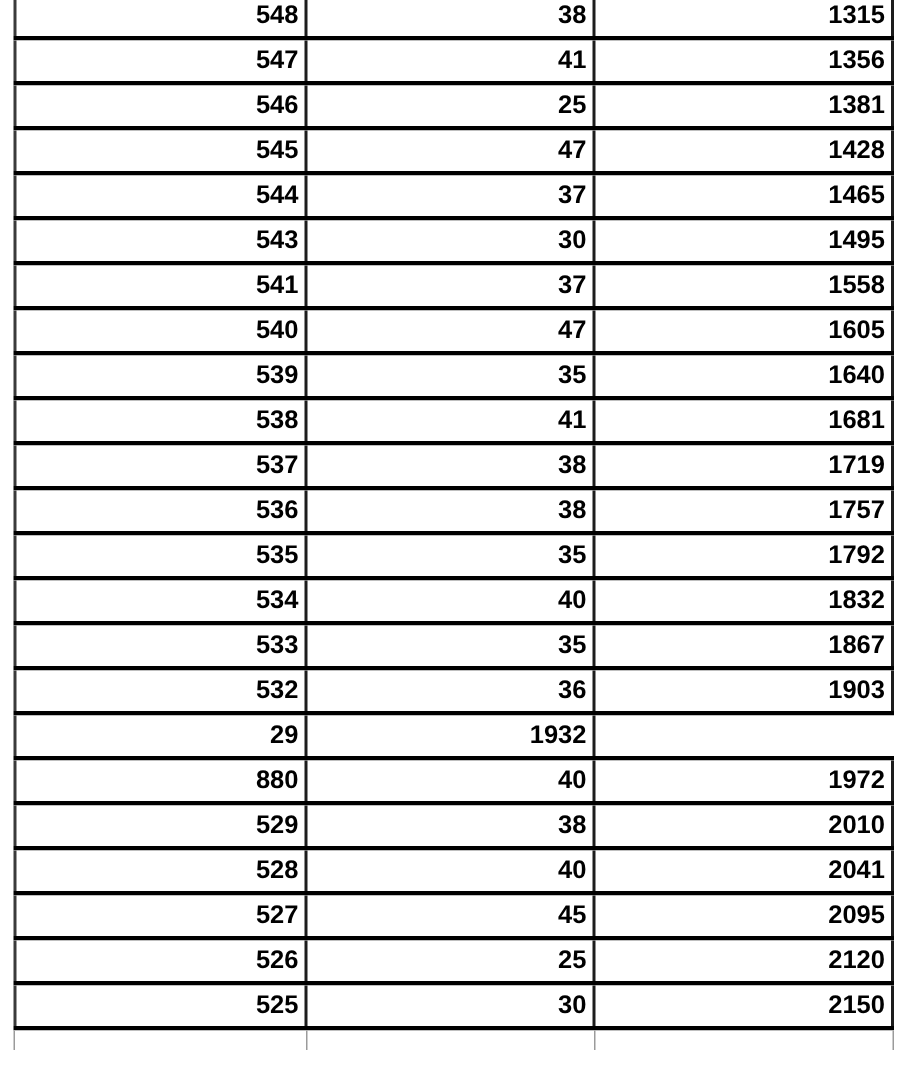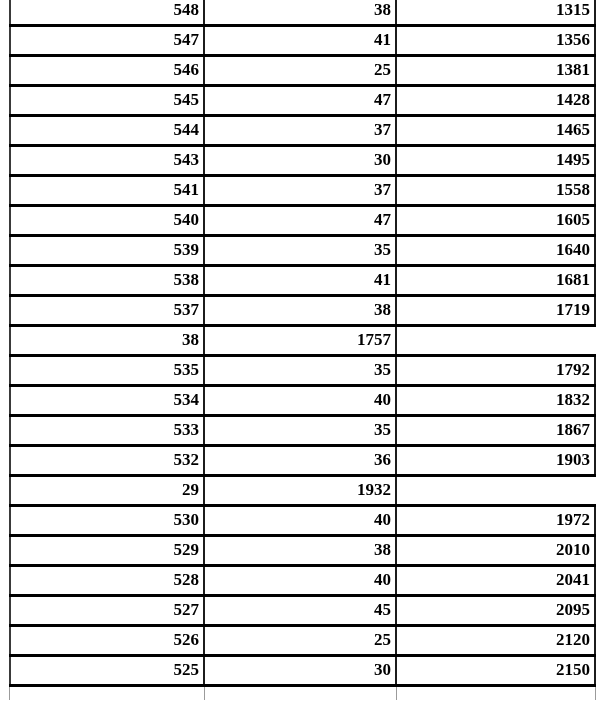--- a/index.html
+++ b/index.html
@@ -6,21 +6,21 @@
     margin: 0;
     padding: 0;
     background: #ffffff;
   }
   .canvas {
     position: relative;
     width: 600px;
     height: 727px;
     background: #ffffff;
     overflow: hidden;
-    font-family: Liberation Serif, serif;
+    font-family: Liberation Sans, sans-serif;
   }
   .tbl {
     position: absolute;
     left: 9px;
     top: -3px;
     width: 587px;
   }
   .row {
     display: grid;
     grid-template-columns: 196px 192px 199px;
@@ -110,20 +110,21 @@
           <div class="cell">538</div>
           <div class="cell">41</div>
           <div class="cell">1681</div>
         </div>
         <div class="row">
           <div class="cell">537</div>
           <div class="cell">38</div>
           <div class="cell">1719</div>
         </div>
         <div class="row">
+          <div class="cell">536</div>
           <div class="cell">38</div>
           <div class="cell">1757</div>
         </div>
         <div class="row">
           <div class="cell">535</div>
           <div class="cell">35</div>
           <div class="cell">1792</div>
         </div>
         <div class="row">
           <div class="cell">534</div>
@@ -138,21 +139,21 @@
         <div class="row">
           <div class="cell">532</div>
           <div class="cell">36</div>
           <div class="cell">1903</div>
         </div>
         <div class="row">
           <div class="cell">29</div>
           <div class="cell">1932</div>
         </div>
         <div class="row">
-          <div class="cell">530</div>
+          <div class="cell">880</div>
           <div class="cell">40</div>
           <div class="cell">1972</div>
         </div>
         <div class="row">
           <div class="cell">529</div>
           <div class="cell">38</div>
           <div class="cell">2010</div>
         </div>
         <div class="row">
           <div class="cell">528</div>

